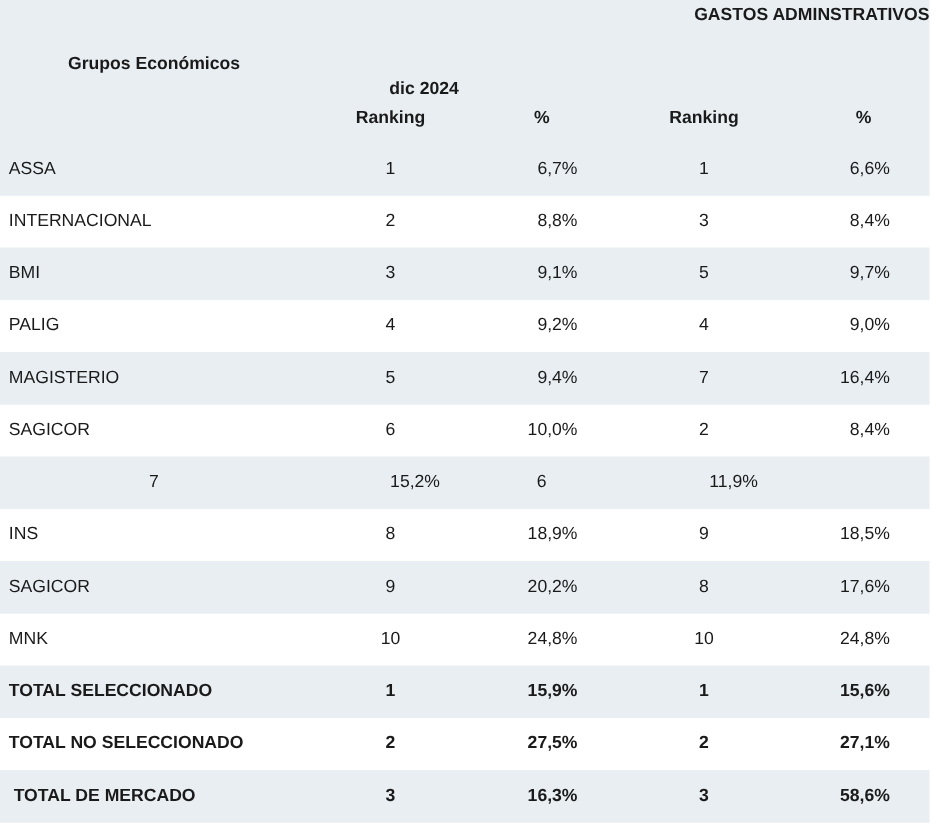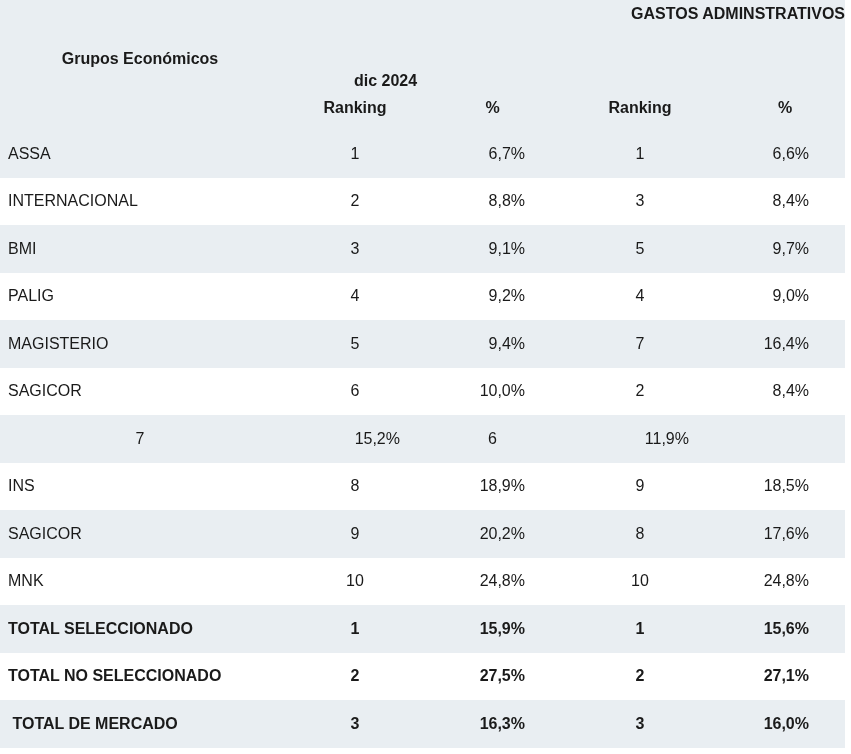--- a/index.html
+++ b/index.html
@@ -188,17 +188,17 @@
       <div class="c3 right">27,5%</div>
       <div class="c4 center">2</div>
       <div class="c5 right">27,1%</div>
     </div>
 
     <div class="grid row total">
       <div class="c1 name">&nbsp;TOTAL DE MERCADO</div>
       <div class="c2 center">3</div>
       <div class="c3 right">16,3%</div>
       <div class="c4 center">3</div>
-      <div class="c5 right">16,0%</div>
+      <div class="c5 right">58,6%</div>
     </div>
   </div>
 
 </div>
 
 </body></html>

